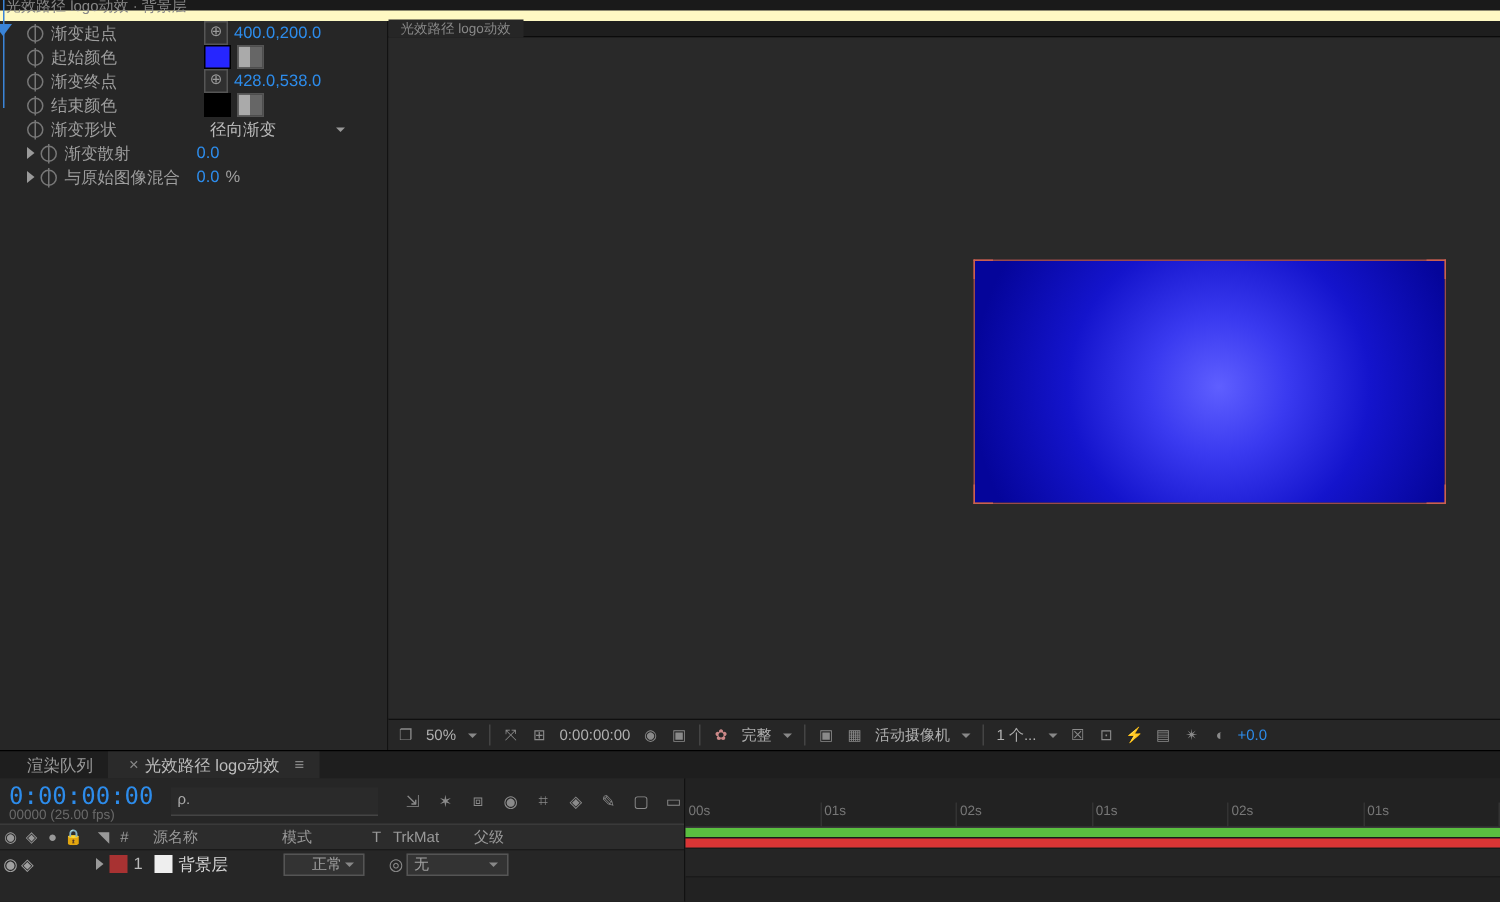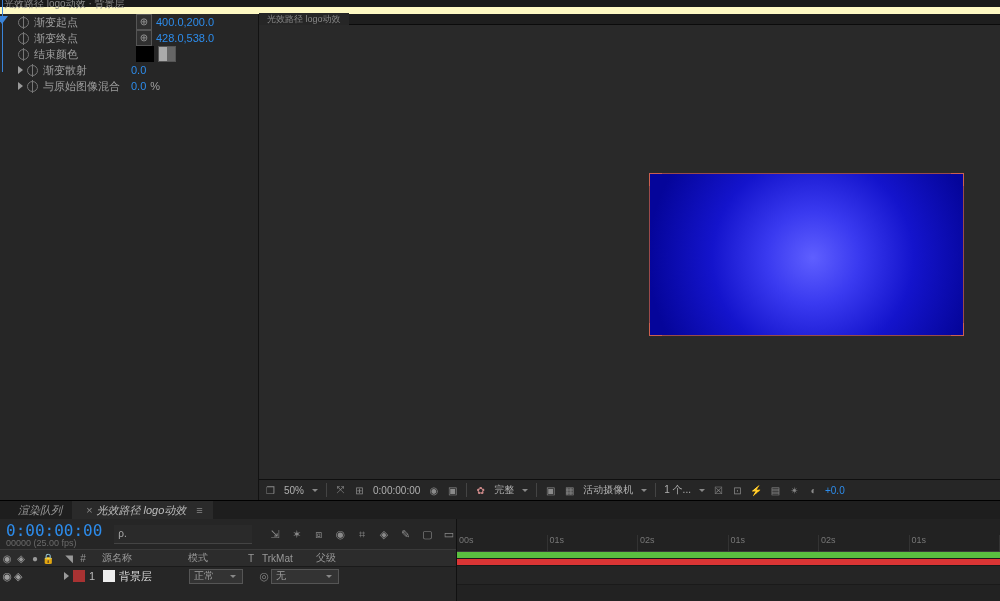--- a/index.html
+++ b/index.html
@@ -48,38 +48,38 @@
   .compfoot{height:20px;background:#262626;border-top:1px solid #0f0f0f;display:flex;align-items:center;padding-left:4px;gap:4px;font-size:10px;}
   .ico{width:15px;height:15px;display:inline-flex;align-items:center;justify-content:center;color:#8a8a8a;cursor:pointer;}
   .ico.color{color:#c88;}
   .sep{width:1px;height:14px;background:#444;margin:0 2px;}
   .sel{color:#b0b0b0;padding:0 2px;}
   .chev2{display:inline-block;border-style:solid;border-width:3px 3px 0 3px;border-color:#888 transparent transparent transparent;margin:0 2px;}
   .plus{color:#2d8ceb;}
   
   .timeline{height:108px;background:#222;display:flex;flex-direction:column;border-top:1px solid #000;}
   .tl-tabs{height:18px;background:#1e1e1e;display:flex;align-items:center;font-size:11px;}
-  .tl-tabs .tab{padding:0 10px;color:#9a9a9a;height:18px;display:flex;align-items:center;gap:4px;font-style:italic;}
+  .tl-tabs .tab{padding:0 10px;color:#9a9a9a;height:18px;display:flex;align-items:center;gap:4px;}
   .tl-tabs .tab.active{background:#2a2a2a;color:#bcbcbc;}
   .tl-tabs .tab .x{color:#888;margin-left:4px;cursor:pointer;}
   .tl-tabs .menu{color:#888;margin-left:6px;}
   .tl-body{display:flex;flex:1;}
   .tl-left{width:456px;background:#262626;border-right:1px solid #111;display:flex;flex-direction:column;}
   .tl-right{flex:1;background:#222;display:flex;flex-direction:column;}
   .tl-row1{height:30px;display:flex;align-items:center;padding-left:6px;gap:8px;}
   .timecode{color:#2d8ceb;font-size:16px;font-family:monospace;}
   .tc-sub{color:#6a6a6a;font-size:9px;margin-top:-2px;}
   .search{flex:0 0 80px;height:16px;background:#2a2a2a;border:none;border-bottom:1px solid #444;color:#aaa;padding-left:4px;font-size:10px;margin-left:4px;}
   .toolico{color:#8a8a8a;width:14px;cursor:pointer;text-align:center;}
   .tl-head{height:16px;background:#2c2c2c;display:flex;align-items:center;font-size:10px;color:#999;border-top:1px solid #3a3a3a;border-bottom:1px solid #1a1a1a;}
   .tl-head .small{width:14px;text-align:center;}
   .tl-layer{height:18px;display:flex;align-items:center;font-size:11px;}
   .redsq{width:12px;height:12px;background:#a83232;margin:0 4px;}
   .colorchip{width:12px;height:12px;background:#eee;margin:0 4px;}
-  .modebox{border:1px solid #555;background:#333;padding:0 4px;height:13px;display:flex;align-items:center;width:44px;font-size:10px;justify-content:space-between;}
+  .modebox{border:1px solid #555;background:#333;padding:0 4px;height:13px;display:flex;align-items:center;width:44px;font-size:10px;justify-content:flex-end;}
   .parentbox{border:1px solid #555;background:#333;padding:0 4px;height:13px;display:flex;align-items:center;width:58px;font-size:10px;justify-content:space-between;}
   
   .ruler{height:16px;border-bottom:1px solid #3a3a3a;background:#222;position:relative;display:flex;}
   .ruler .tick{flex:1;color:#777;font-size:9px;padding-left:2px;border-right:1px solid #333;}
   .playhead{position:absolute;left:2px;top:0;width:1px;height:72px;background:#3a84d8;}
   .playhead::before{content:"";position:absolute;top:16px;left:-6px;border-style:solid;border-width:8px 6px 0 6px;border-color:#3a84d8 transparent transparent transparent;}
   .track{height:6px;position:relative;border-bottom:1px solid #1a1a1a;}
   .track .g{position:absolute;left:0;right:0;top:0;bottom:0;background:#5abf40;}
   .track .r{position:absolute;left:0;right:0;top:0;bottom:0;background:#da3535;}
   .layerrow-right{height:18px;background:#252525;border-bottom:1px solid #1a1a1a;}
@@ -97,39 +97,57 @@
 
     <div class="proprow">
       <span class="stop"></span>
       <span class="plabel">渐变起点</span>
       <span class="valcol">
         <span class="target">⊕</span>
         <span class="bluelink">400.0,200.0</span>
       </span>
     </div>
 
+    <div class="proprow">
+      <span class="stop"></span>
+      <span class="plabel">起始颜色</span>
+      <span class="valcol">
+        <span class="swatch blue"></span>
+        <span class="picker"></span>
+      </span>
+    </div>
 
     <div class="proprow">
       <span class="stop"></span>
       <span class="plabel">渐变终点</span>
       <span class="valcol">
         <span class="target">⊕</span>
         <span class="bluelink">428.0,538.0</span>
       </span>
     </div>
 
     <div class="proprow">
       <span class="stop"></span>
       <span class="plabel">结束颜色</span>
       <span class="valcol">
         <span class="swatch black"></span>
         <span class="picker"></span>
       </span>
     </div>
 
+    <div class="proprow">
+      <span class="stop"></span>
+      <span class="plabel">渐变形状</span>
+      <span class="valcol">
+        <span class="dd">
+          <span>径向渐变</span>
+            <span class="chev"></span>
+        </span>
+      </span>
+    </div>
 
     <div class="proprow">
       <span class="tri right" style="margin-right:4px"></span>
       <span class="stop"></span>
       <span class="plabel" style="flex:0 0 86px">渐变散射</span>
       <span class="valcol">
           <span class="bluelink">0.0</span>
         </span>
     </div>
 

